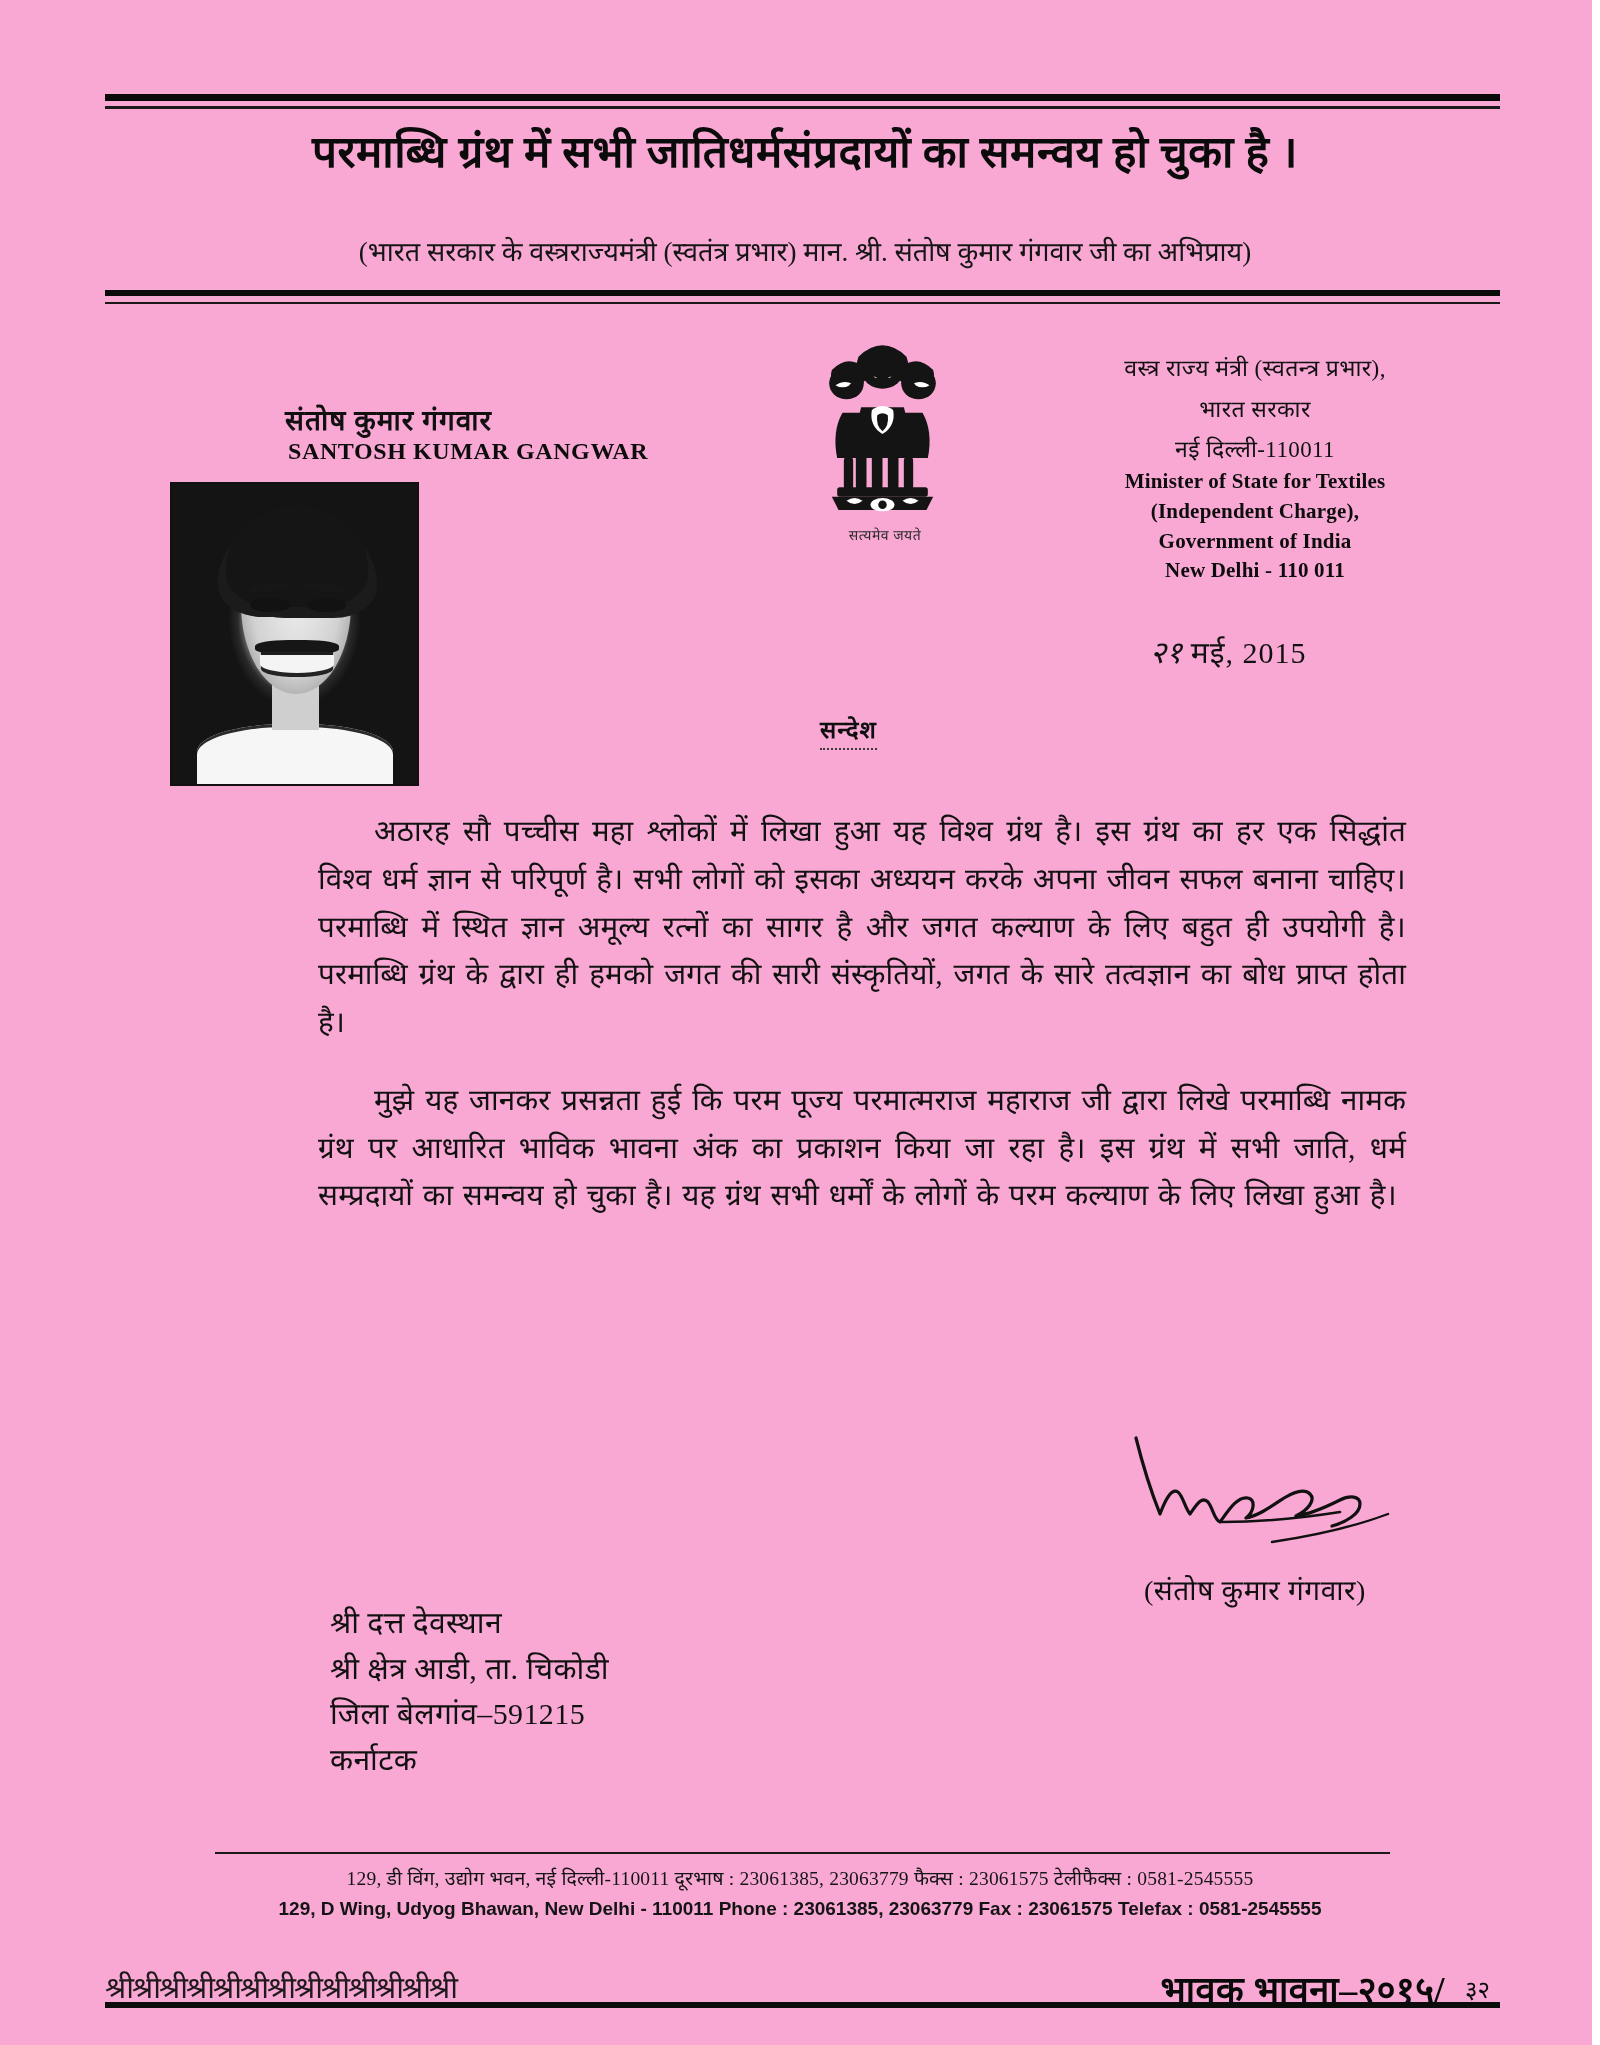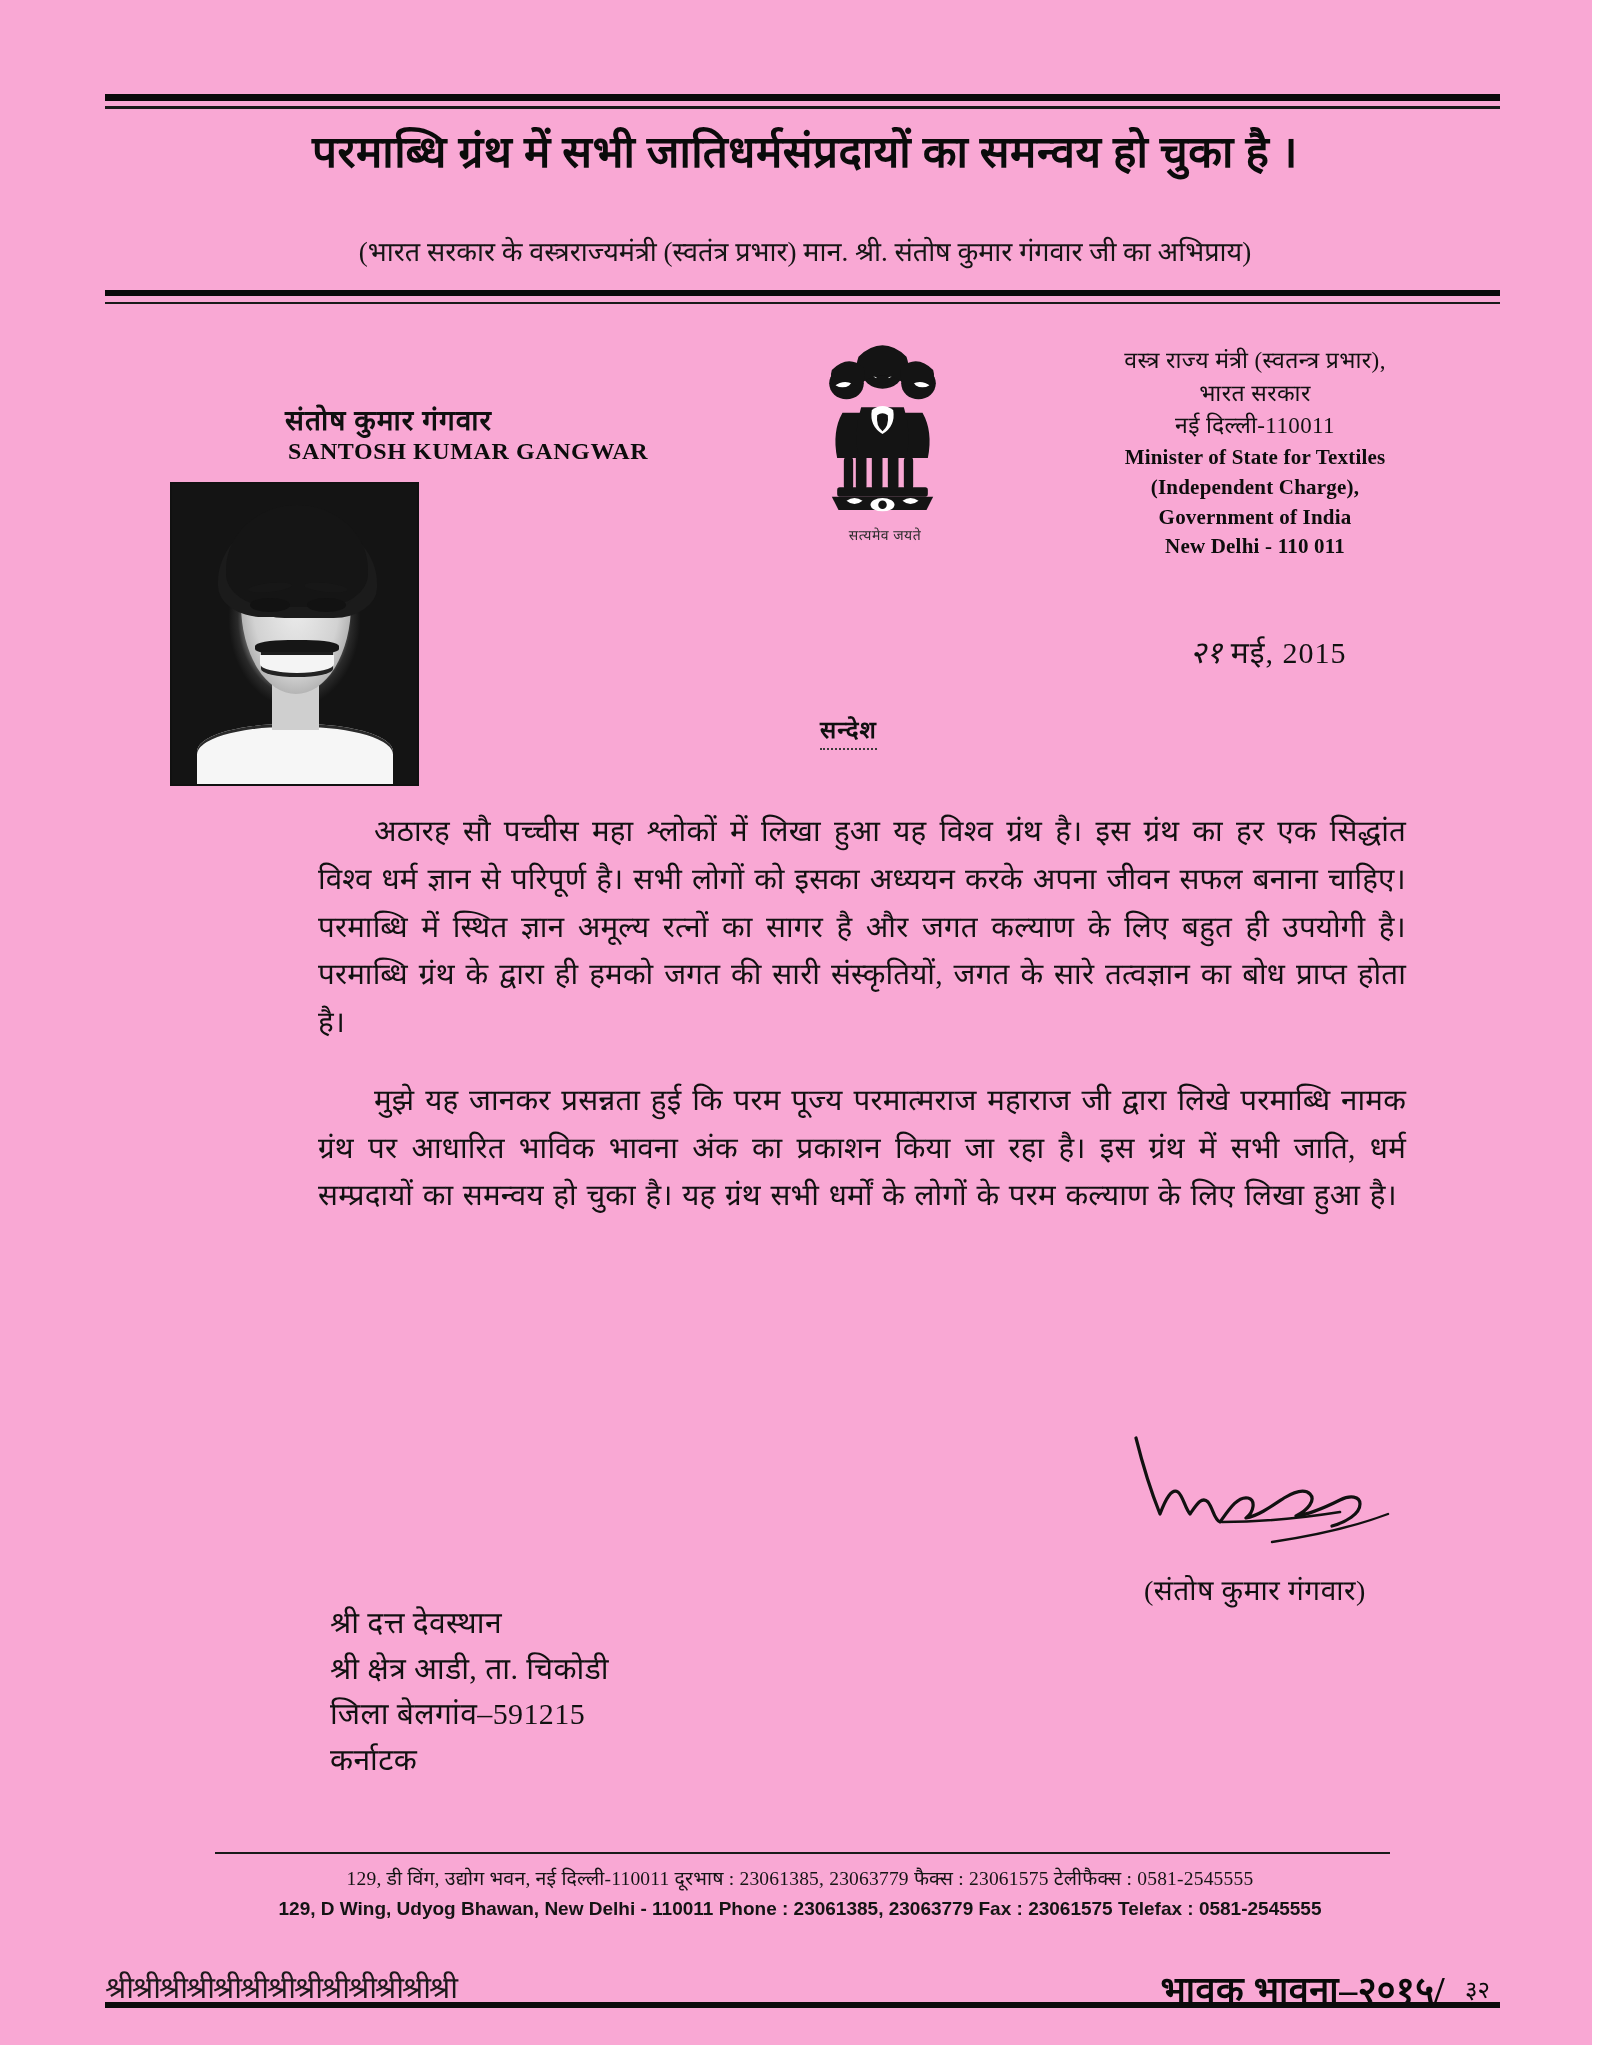--- a/index.html
+++ b/index.html
@@ -200,20 +200,21 @@
     top: 345px;
     width: 470px;
     text-align: center;
   }
   .addr-hi {
     font-family: "Liberation Serif", serif;
     font-size: 23px;
     color: #111;
     line-height: 1.42;
     letter-spacing: 0.4px;
+    margin-top: 8px;
   }
   .addr-en {
     font-family: "Liberation Serif", serif;
     font-size: 21px;
     font-weight: bold;
     color: #0d0d0d;
     line-height: 1.42;
     letter-spacing: 0.2px;
     margin-top: 0;
   }
@@ -221,21 +222,20 @@
   
   .date-line {
     position: absolute;
     left: 1150px;
     top: 630px;
     font-family: "Liberation Serif", serif;
     font-size: 30px;
     color: #111;
     letter-spacing: 1px;
     white-space: nowrap;
-    margin-left: 40px;
   }
   .date-daynum {
     font-size: 31px;
     font-style: italic;
     letter-spacing: 0px;
   }
 
   
   .sandesh {
     position: absolute;

